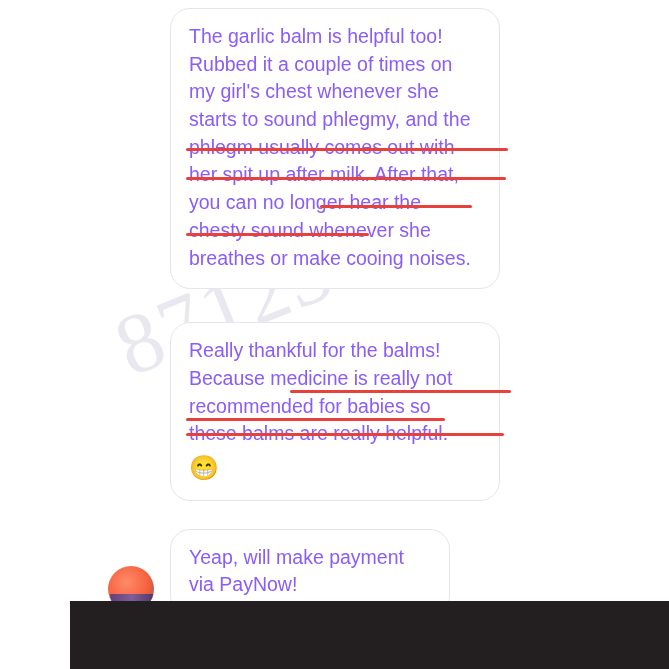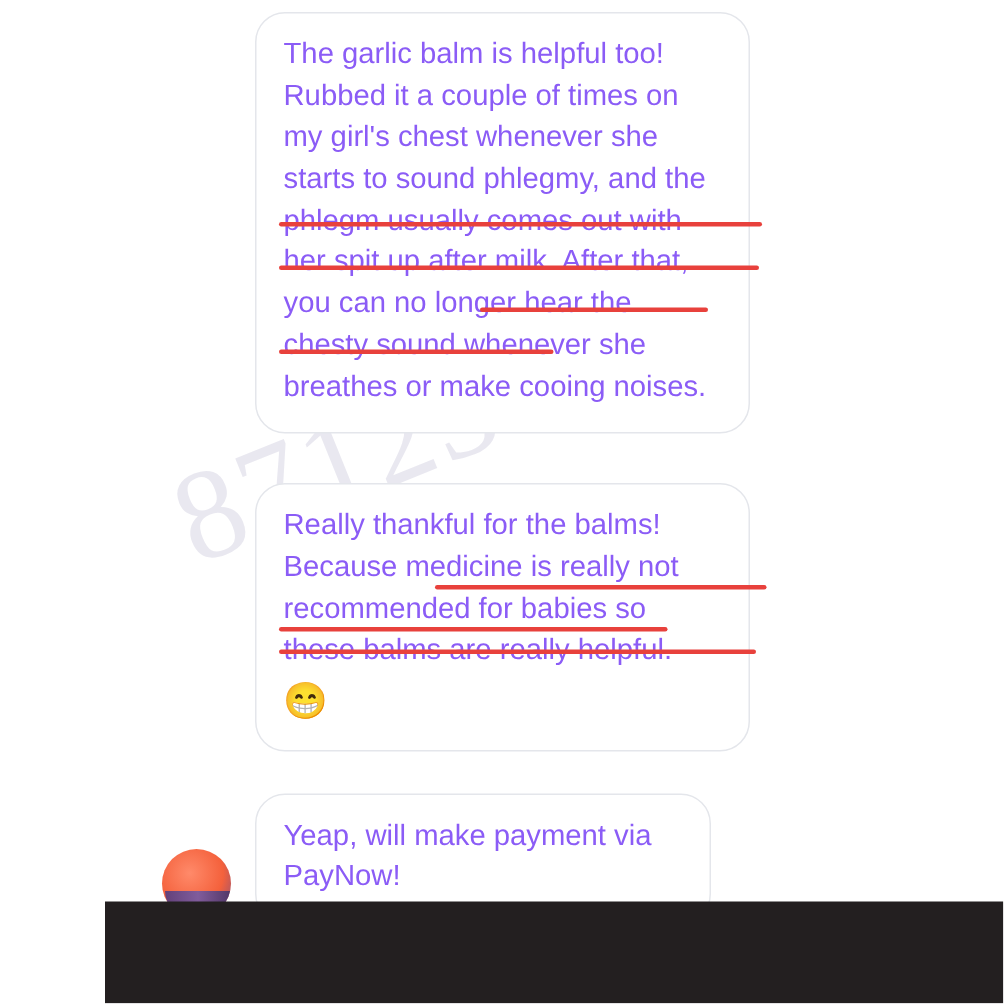--- a/index.html
+++ b/index.html
@@ -149,21 +149,21 @@
       <div class="bubble" style="width:330px;">
         <p>Really thankful for the balms! Because medicine is really not recommended for babies so these balms are really helpful.</p>
         <span class="emoji">😁</span>
       </div>
     </div>
 
     <div class="msg-row" style="margin-top:28px;">
       <div class="avatar-slot">
         <div class="avatar"></div>
       </div>
-      <div class="bubble" style="width:304px;">
+      <div class="bubble" style="width:280px;">
         <p>Yeap, will make payment via PayNow!</p>
       </div>
     </div>
 
   </div>
 
   <div class="annot-line" style="left:186px; top:148px; width:322px;"></div>
   <div class="annot-line" style="left:186px; top:177px; width:320px;"></div>
   <div class="annot-line" style="left:320px; top:205px; width:152px;"></div>
   <div class="annot-line" style="left:186px; top:233px; width:183px;"></div>

